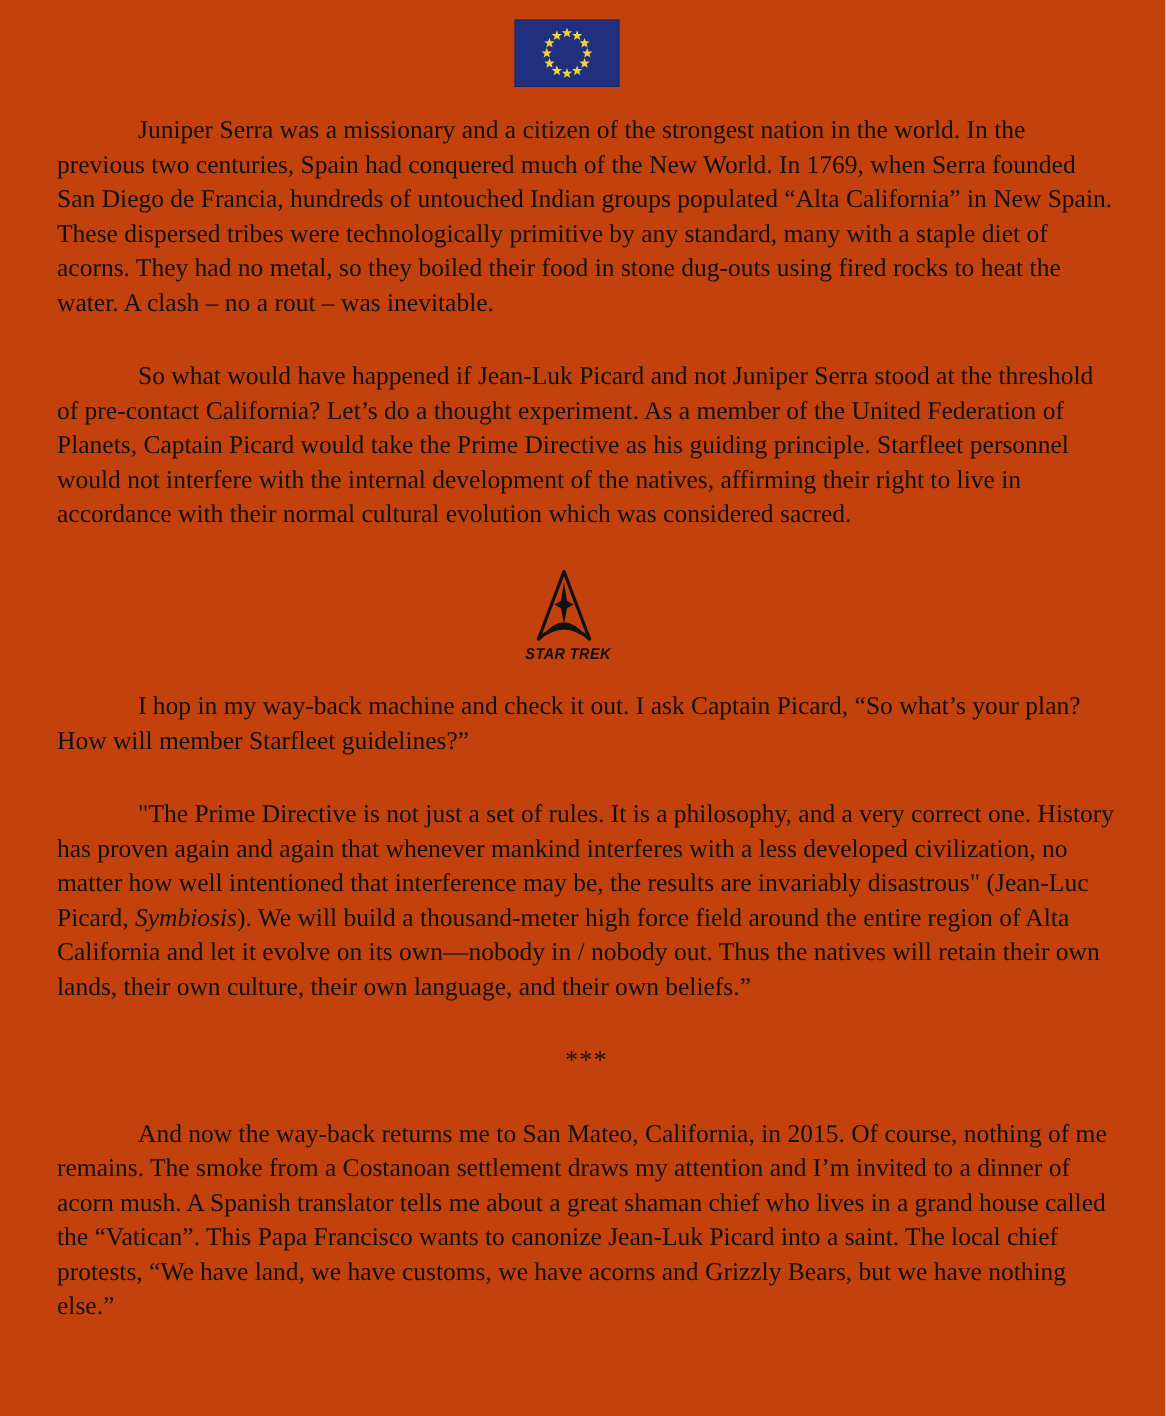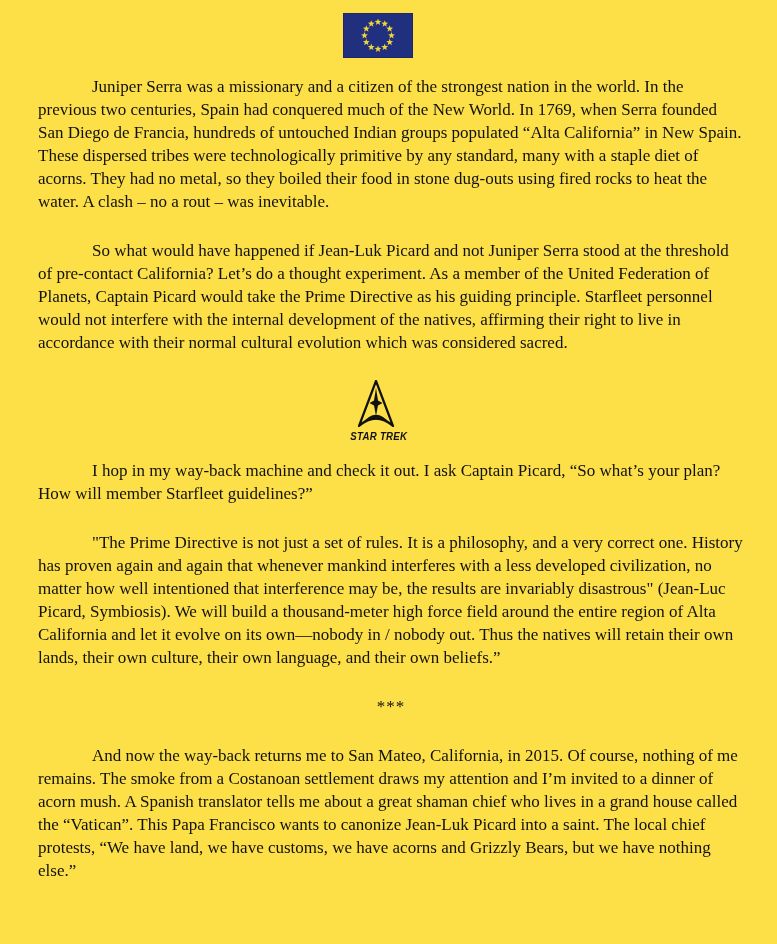--- a/index.html
+++ b/index.html
@@ -4,21 +4,21 @@
 <style>
   html, body {
     margin: 0;
     padding: 0;
     background: #ffffff;
   }
   .page {
     position: relative;
     width: 777px;
     height: 944px;
-    background: #fde047;
+    background: #c2410c;
     box-sizing: border-box;
     padding: 13px 33px 0 38px;
     font-family: "Liberation Serif", serif;
     font-size: 17px;
     line-height: 23px;
     color: #111111;
     overflow: hidden;
   }
   .flag-wrap {
     width: 70px;
@@ -47,21 +47,21 @@
     color: #111111;
     white-space: nowrap;
     transform: scaleX(0.92);
   }
   .separator {
     margin: 0 0 26px 0;
     text-align: center;
     text-indent: 0;
     letter-spacing: 1px;
   }
-  .italic-title { }
+  .italic-title { font-style: italic; }
 </style>
 </head>
 <body>
 
 <div class="page">
 
   <div class="flag-wrap">
     <svg width="70" height="45" viewBox="0 0 70 45" xmlns="http://www.w3.org/2000/svg">
       <defs>
         <path id="eustar" d="M0,-3.6 L0.88,-1.21 L3.42,-1.11 L1.43,0.46 L2.12,2.91 L0,1.5 L-2.12,2.91 L-1.43,0.46 L-3.42,-1.11 L-0.88,-1.21 Z" fill="#f0d43c"></path>

